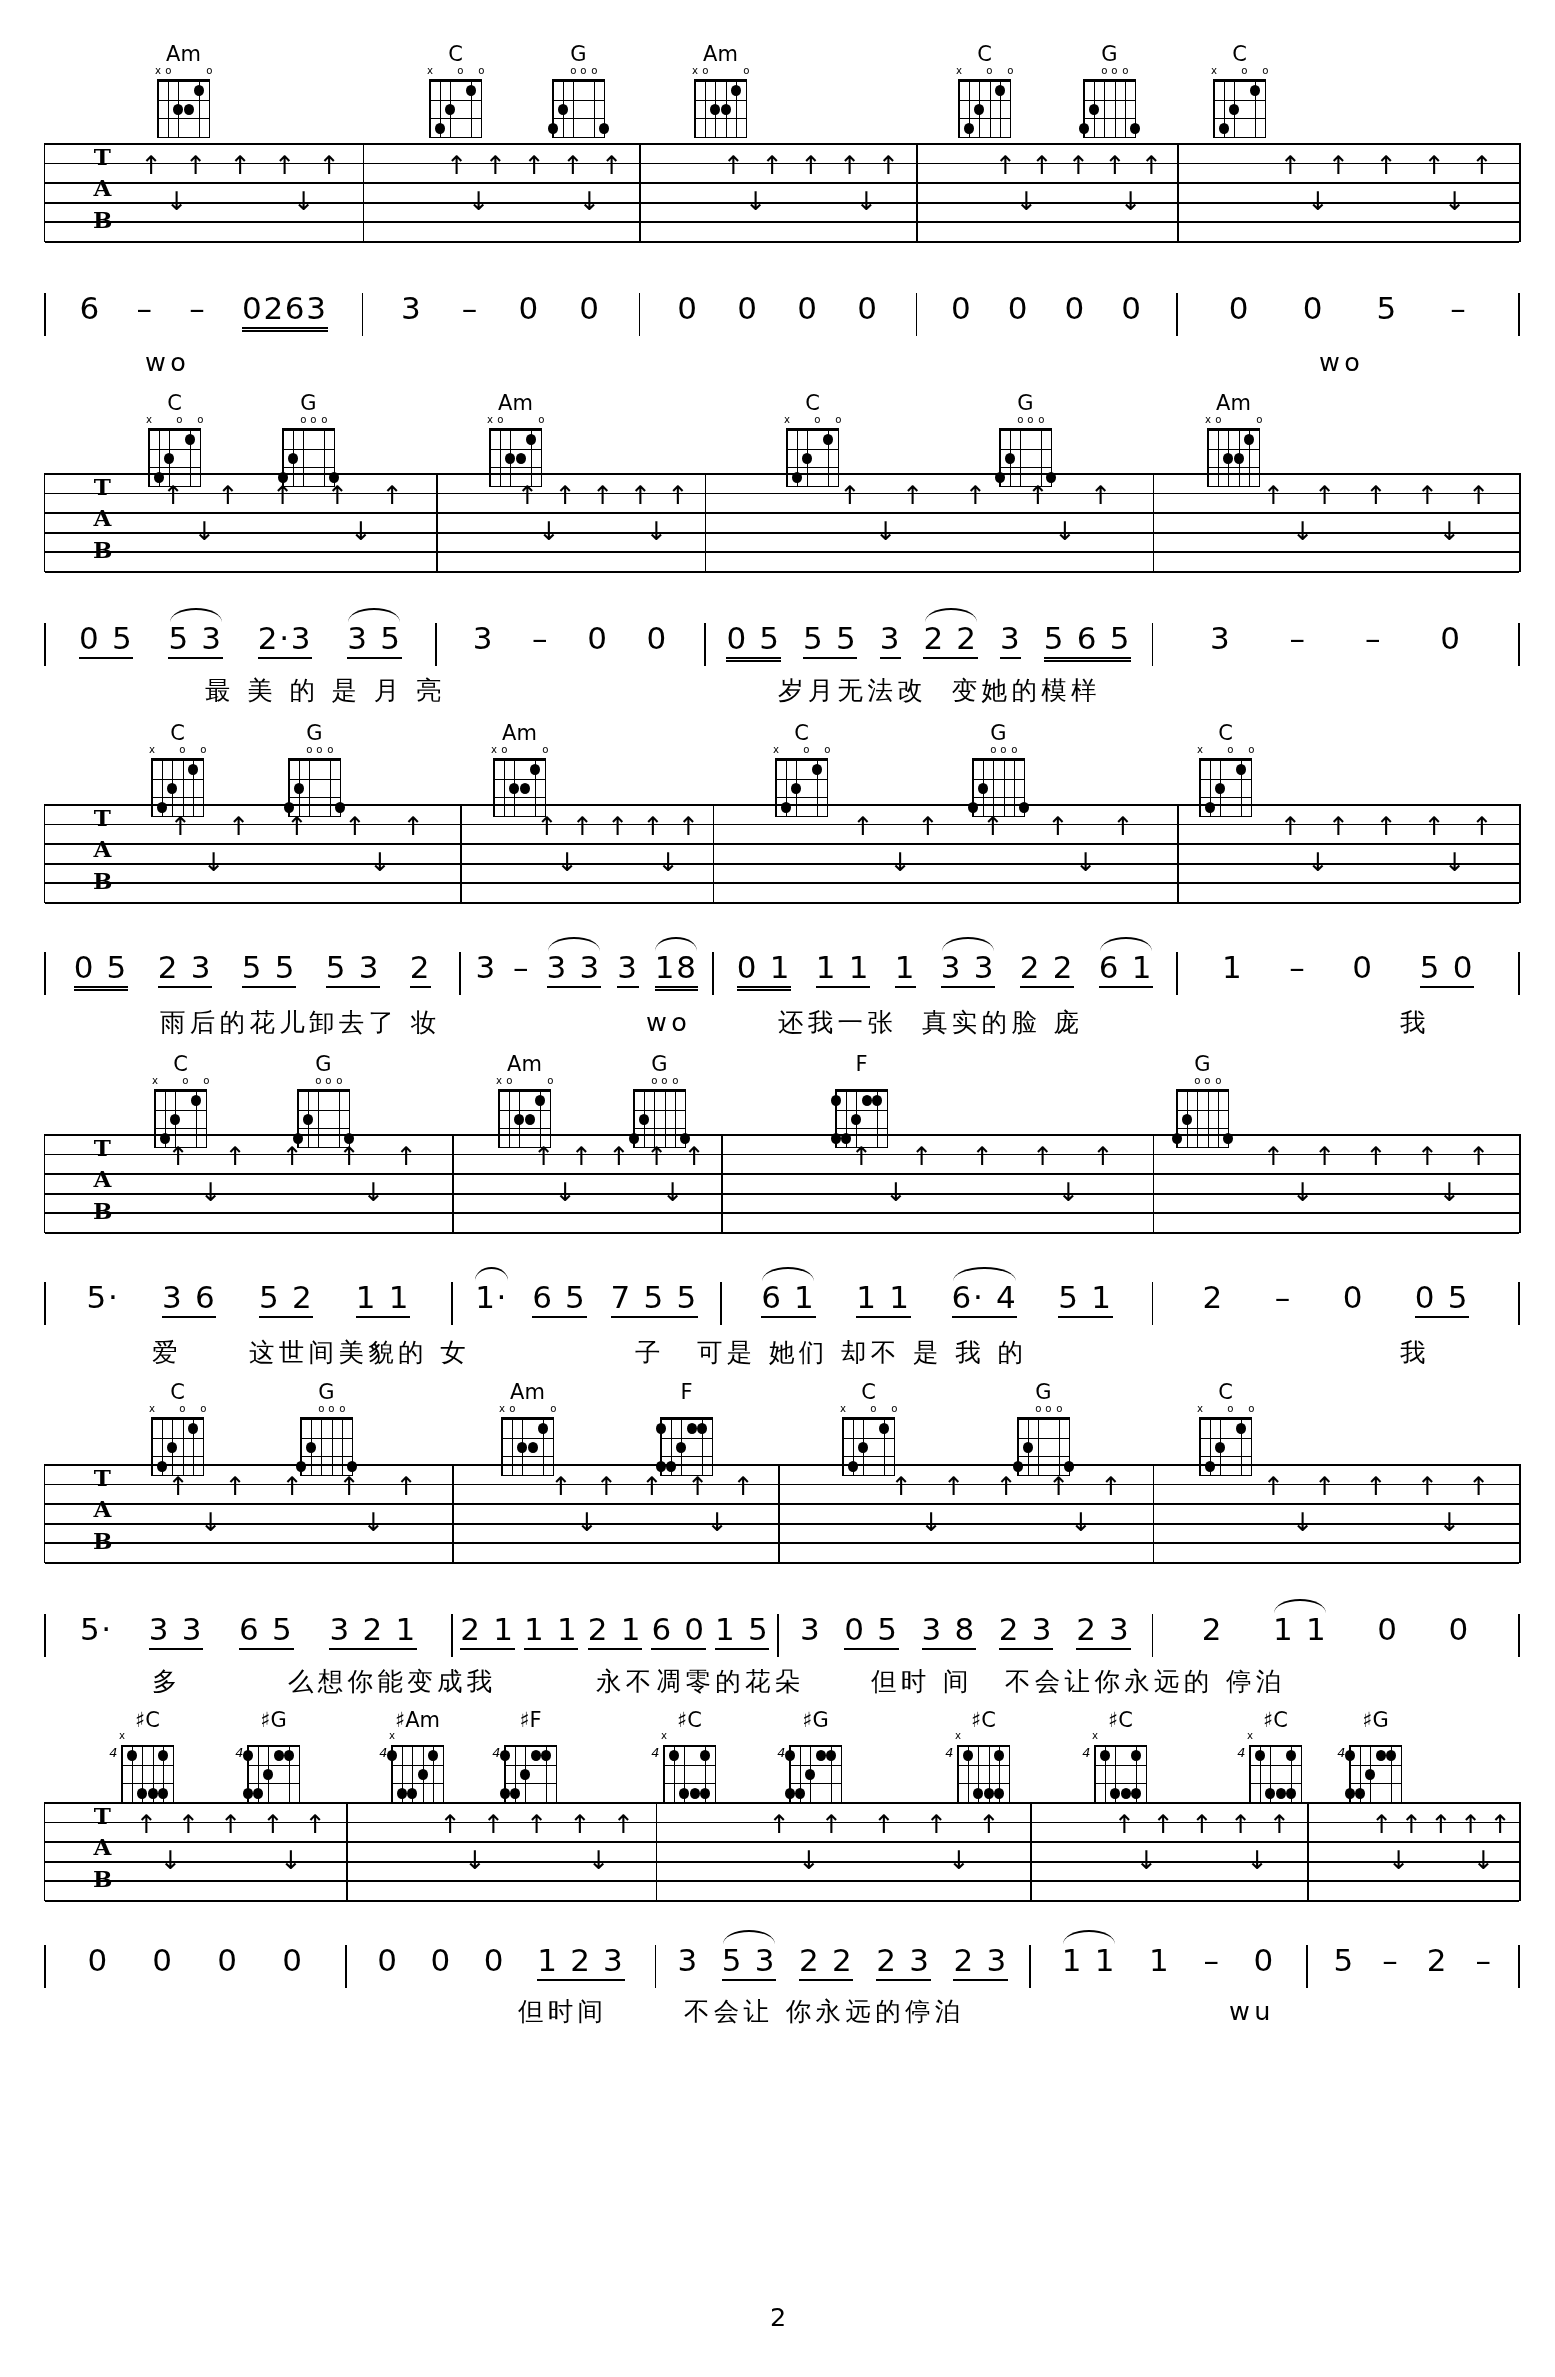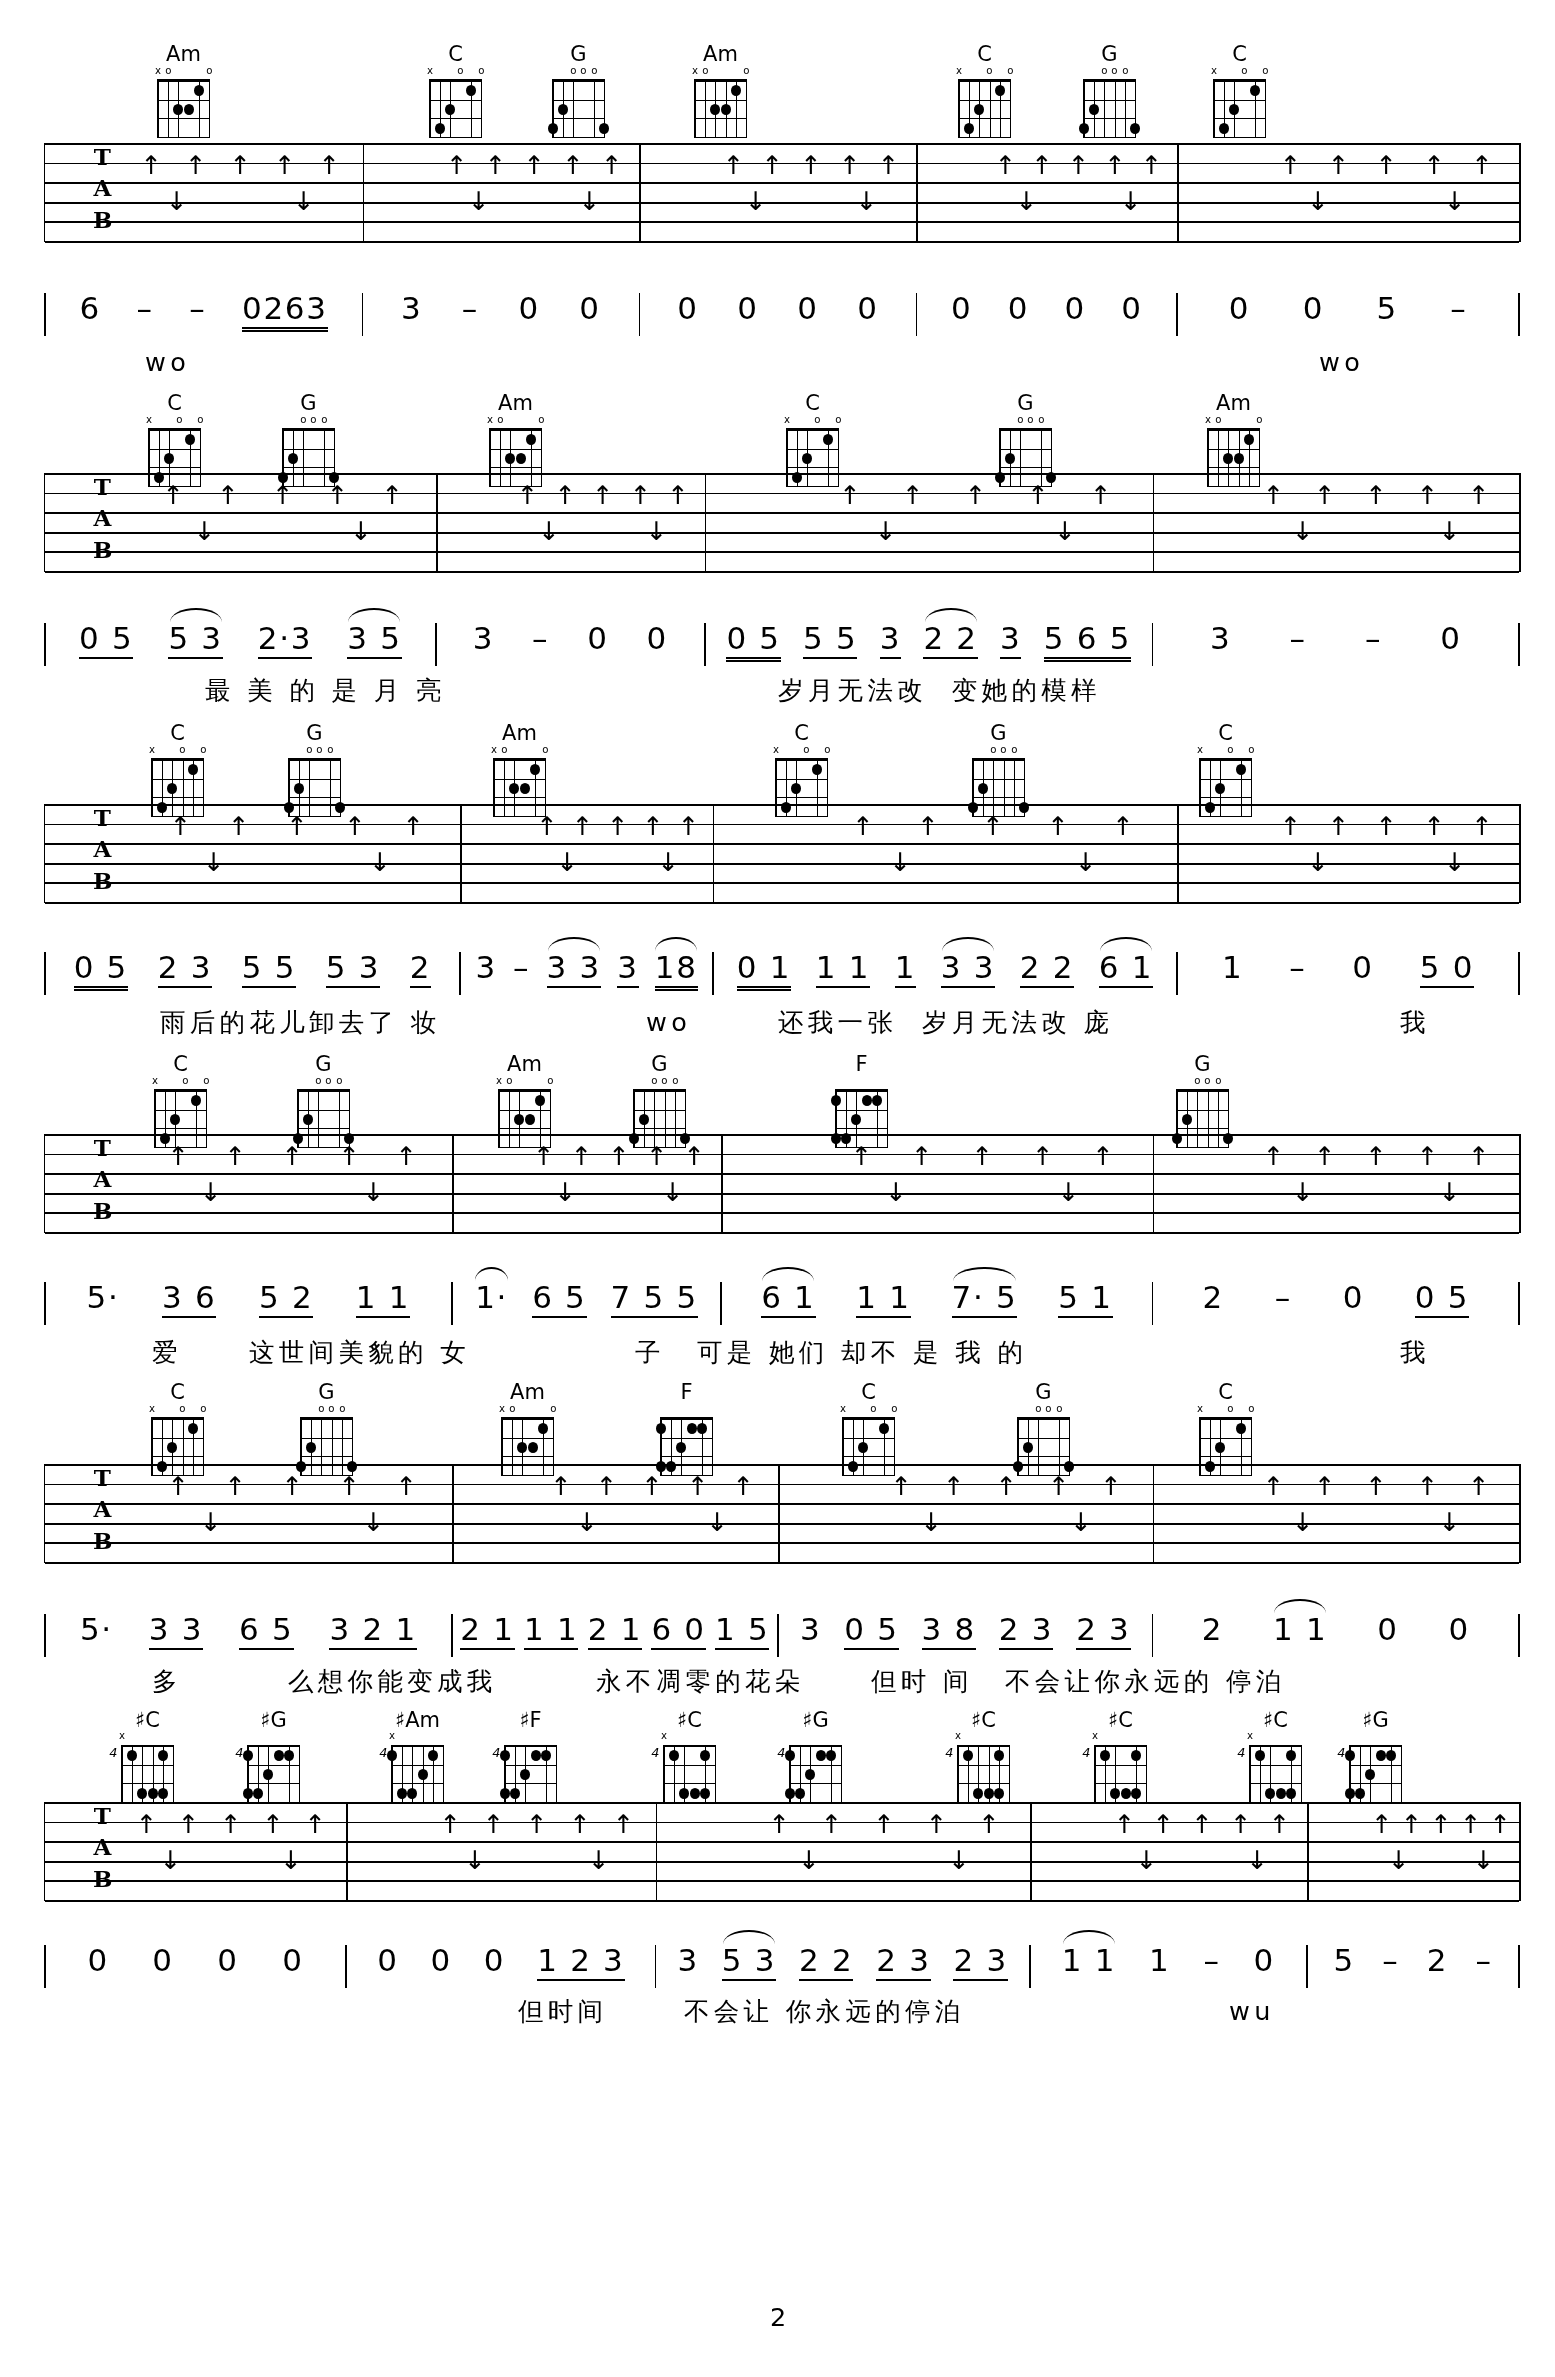--- a/index.html
+++ b/index.html
@@ -488,21 +488,21 @@
       <div class="measure" style="flex-grow: 210;">
         <div class="tokwrap"><div class="note">1</div></div>
         <div class="tokwrap"><div class="note">–</div></div>
         <div class="tokwrap"><div class="note">0</div></div>
         <div class="tokwrap"><div class="u"><div class="note">5 0</div></div></div>
       </div>
       <div class="melbar"></div>
     </div>
     <div class="lyric" style="left: 160px; top: 1010px;">雨后的花儿卸去了 妆</div>
     <div class="lyric" style="left: 646px; top: 1010px;">wo</div>
-    <div class="lyric" style="left: 778px; top: 1010px;">还我一张  岁月无法改 庞</div>
+    <div class="lyric" style="left: 778px; top: 1010px;">还我一张  真实的脸 庞</div>
     <div class="lyric" style="left: 1400px; top: 1010px;">我</div>
     <div class="chord" style="left: 154px; top: 1054px;">
       <div class="chord-label">C</div>
       <div class="grid">
         <div class="marker" style="left: -4.3px;">x</div>
         <div class="marker" style="left: 26px;">o</div>
         <div class="marker" style="left: 47px;">o</div>
         <div class="dot" style="left: 36px; top: 4.3px;"></div>
         <div class="dot" style="left: 15.3px; top: 23px;"></div>
         <div class="dot" style="left: 5.1px; top: 42px;"></div>
@@ -617,21 +617,21 @@
       <div class="melbar"></div>
       <div class="measure" style="flex-grow: 165;">
         <div class="tokwrap"><div class="note">1·</div><div class="slur"></div></div>
         <div class="tokwrap"><div class="u"><div class="note">6 5</div></div></div>
         <div class="tokwrap"><div class="u"><div class="note">7 5 5</div></div></div>
       </div>
       <div class="melbar"></div>
       <div class="measure" style="flex-grow: 265;">
         <div class="tokwrap"><div class="u"><div class="note">6 1</div></div><div class="slur"></div></div>
         <div class="tokwrap"><div class="u"><div class="note">1 1</div></div></div>
-        <div class="tokwrap"><div class="u"><div class="note">7· 5</div></div><div class="slur"></div></div>
+        <div class="tokwrap"><div class="u"><div class="note">6· 4</div></div><div class="slur"></div></div>
         <div class="tokwrap"><div class="u"><div class="note">5 1</div></div></div>
       </div>
       <div class="melbar"></div>
       <div class="measure" style="flex-grow: 225;">
         <div class="tokwrap"><div class="note">2</div></div>
         <div class="tokwrap"><div class="note">–</div></div>
         <div class="tokwrap"><div class="note">0</div></div>
         <div class="tokwrap"><div class="u"><div class="note">0 5</div></div></div>
       </div>
       <div class="melbar"></div>

